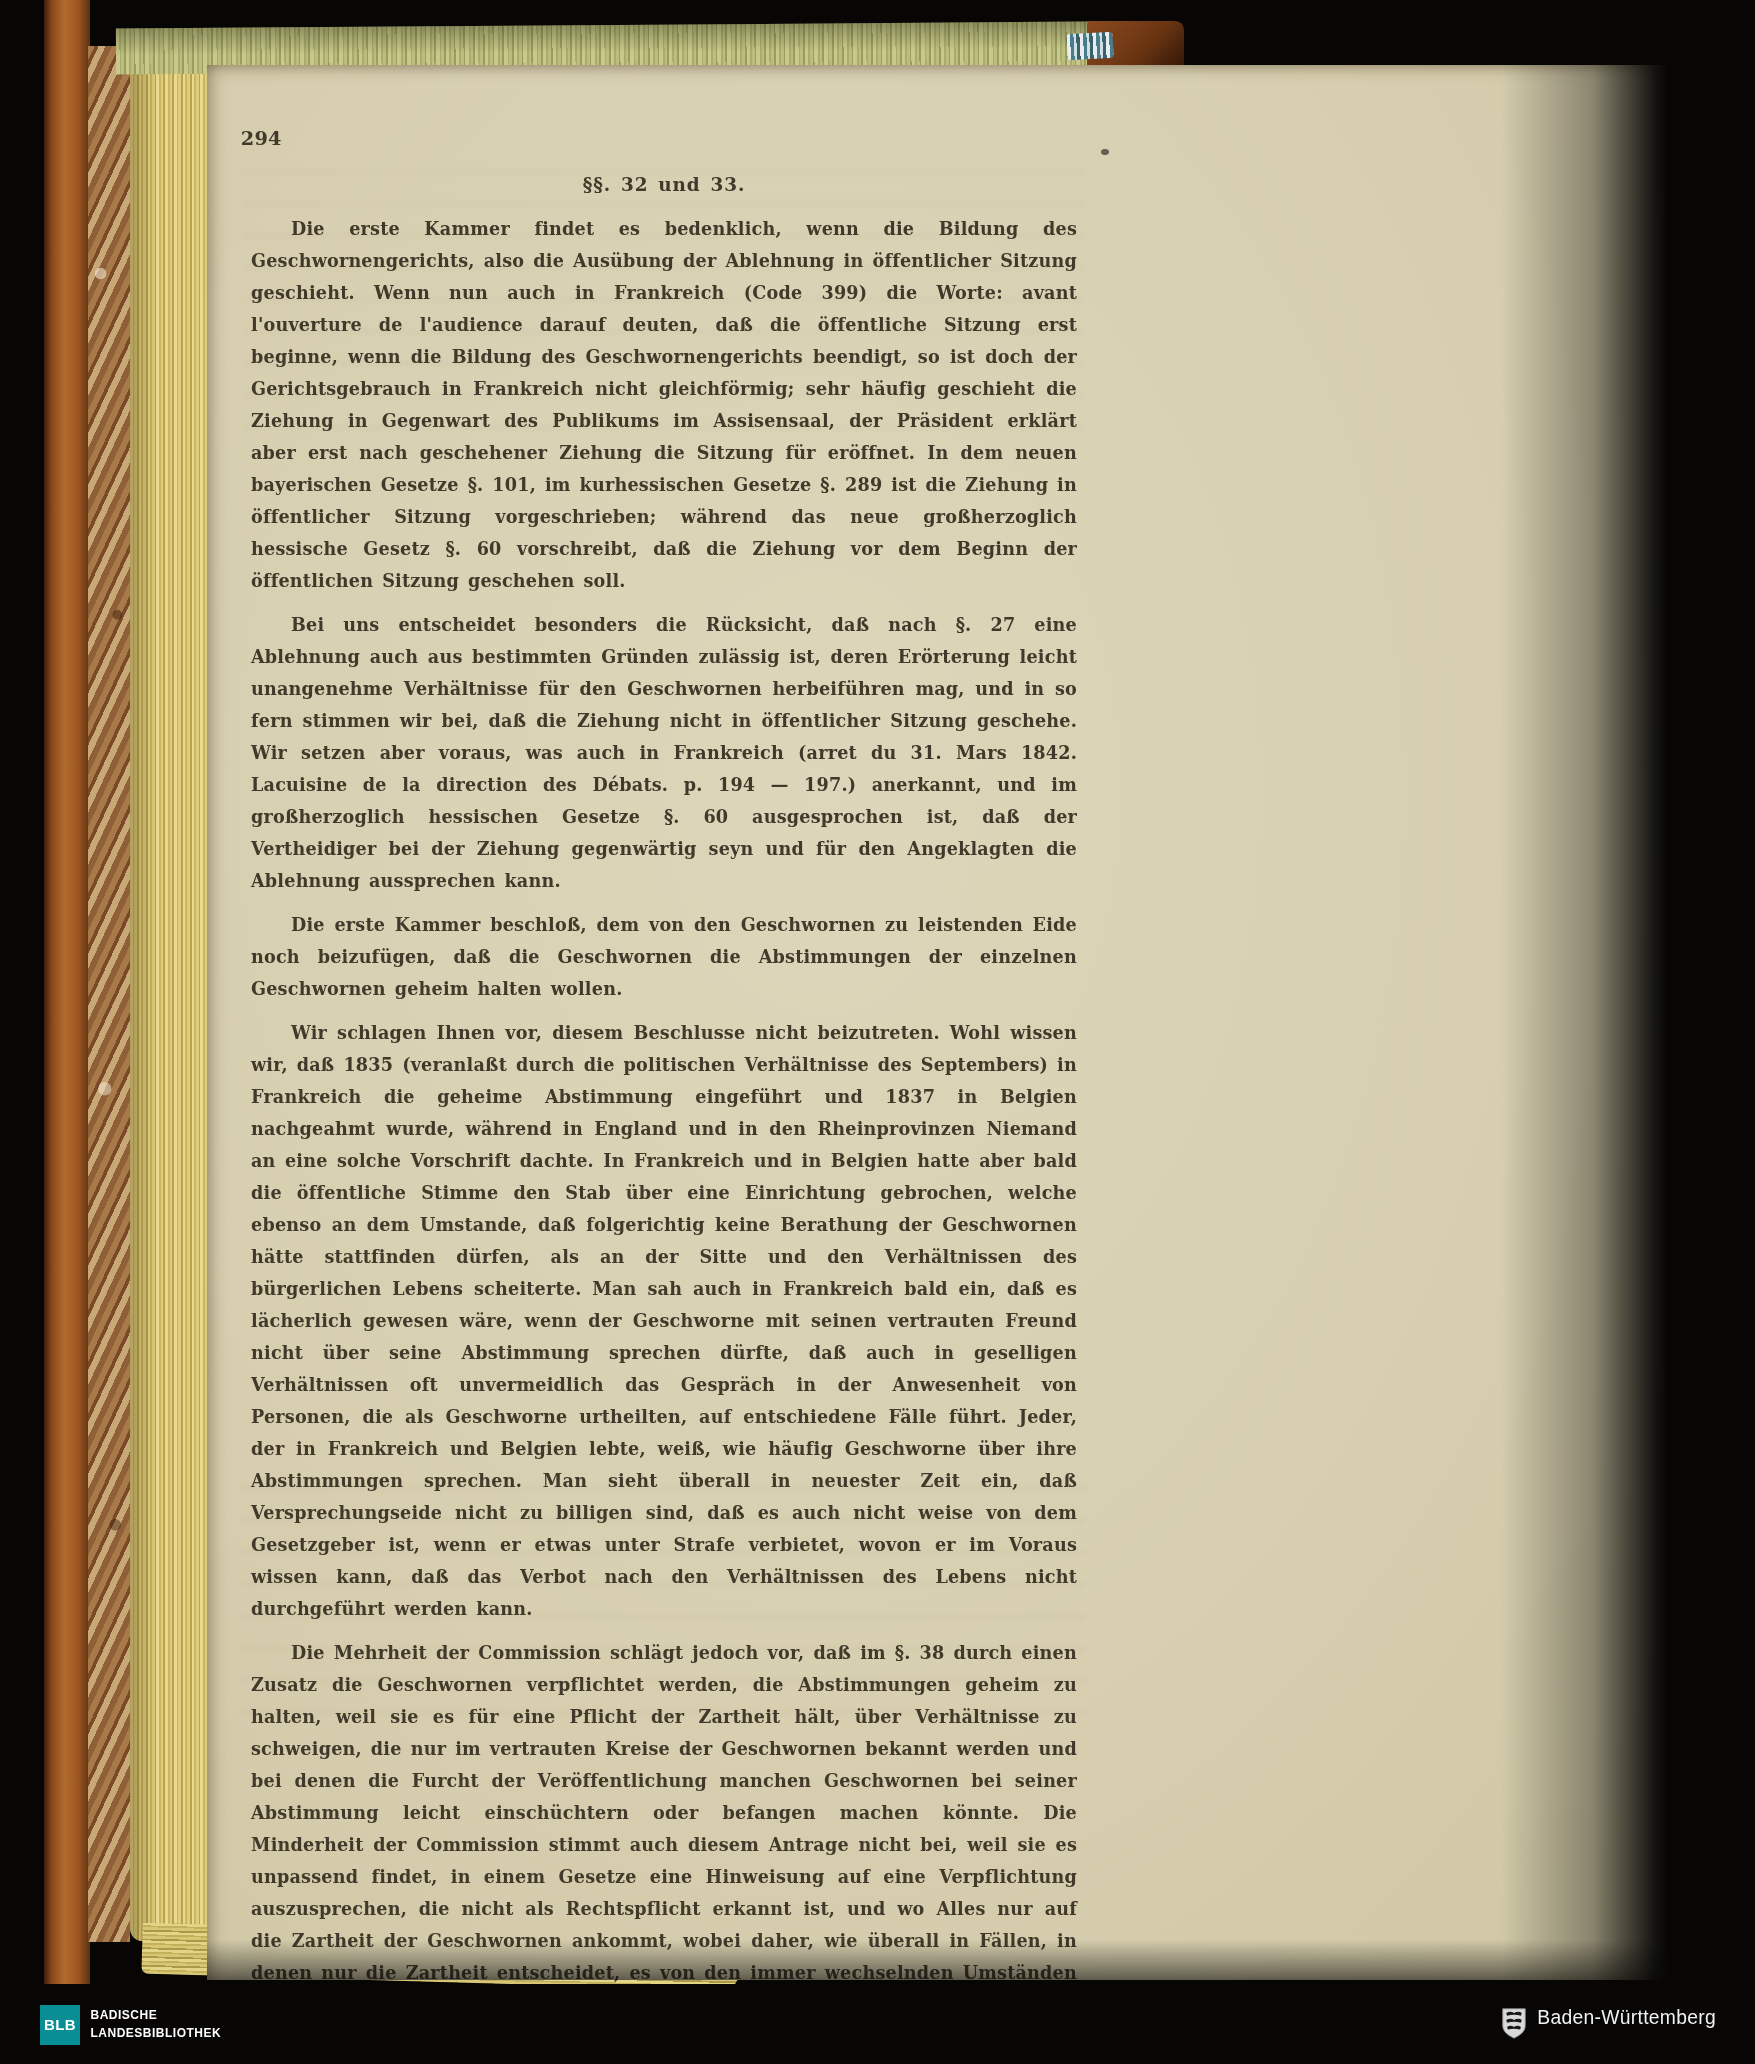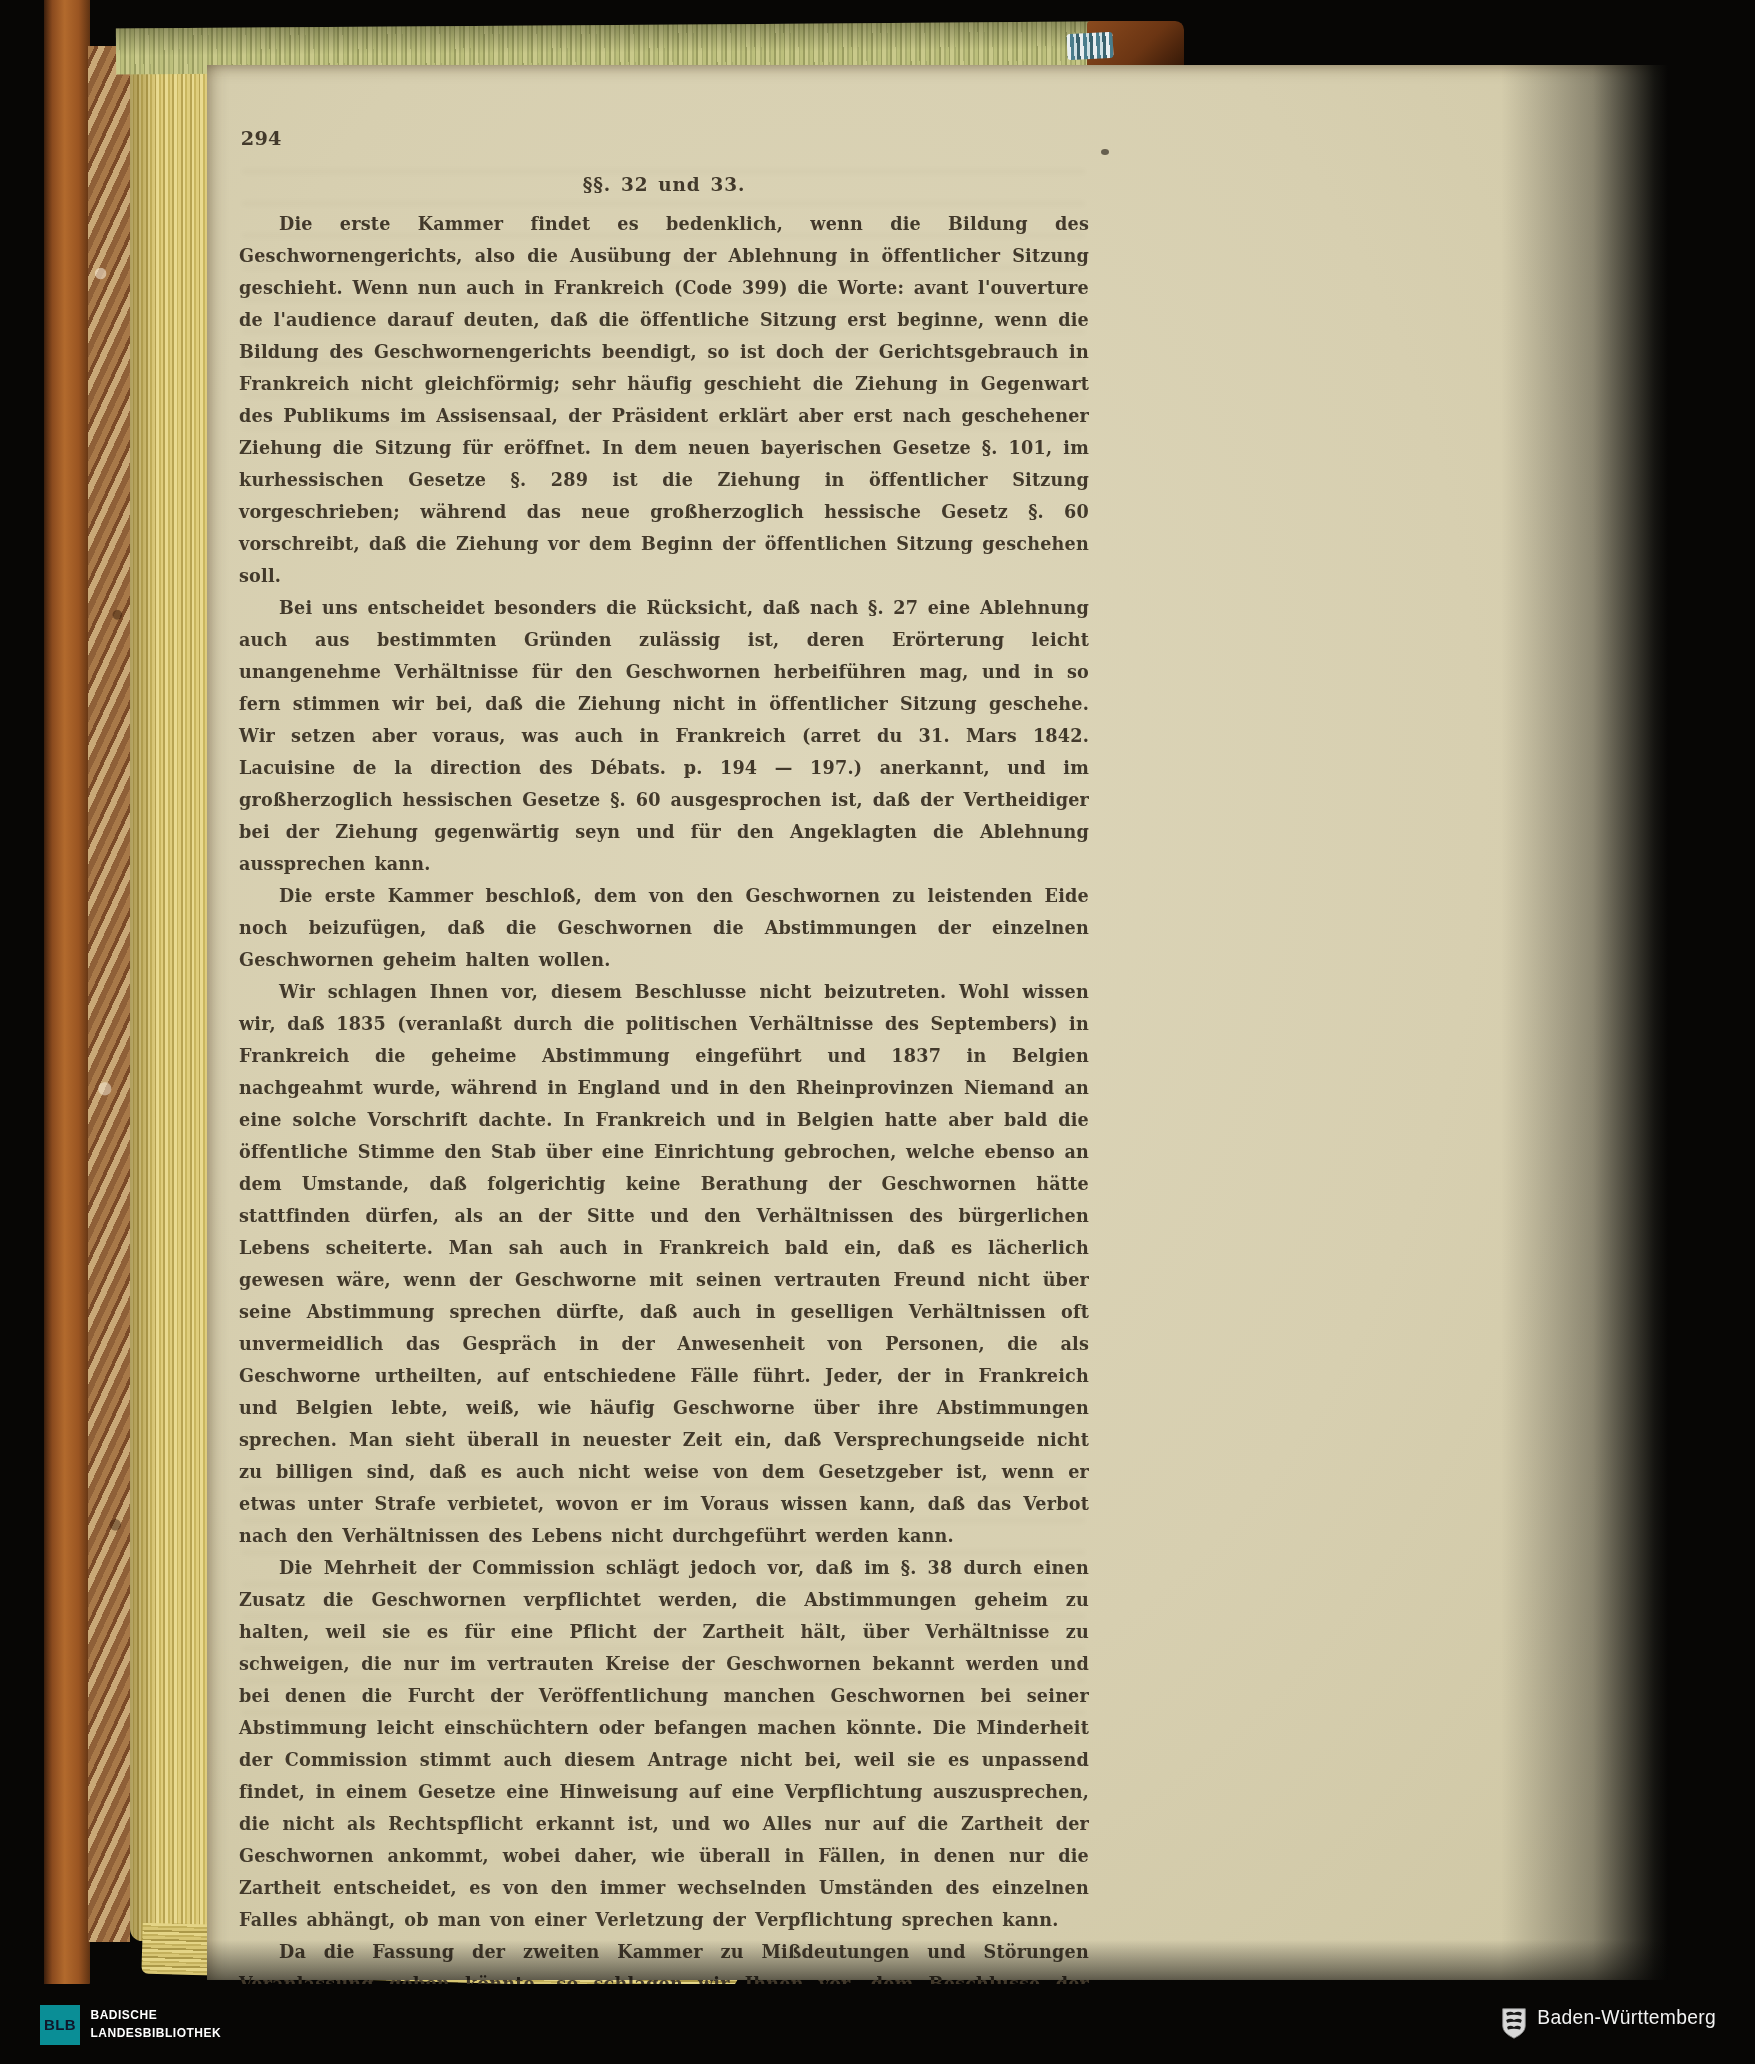--- a/index.html
+++ b/index.html
@@ -87,34 +87,34 @@
     position:absolute;left:32px;top:58px;width:850px;
     color:#42392b;
     font-size:17.6px;line-height:32px;
     word-spacing:2.6px;letter-spacing:0.2px;font-weight:bold;
   }
   .page-number{font-size:19.3px;margin:0 0 14px 1.8px;}
   .section-heading{
     text-align:center;font-size:18.4px;margin:0 0 7px 0;letter-spacing:0.9px;
   }
   .section-heading.second{margin:26px 0 21px 0;}
-  .text-block p{margin:0;text-align:justify;text-indent:40px;}
+  .text-block p{margin:12px;text-align:justify;text-indent:40px;}
   
   .footer{
     position:absolute;left:0;bottom:0;width:1756px;height:81px;
     background:#070605;
     display:flex;align-items:center;justify-content:space-between;
     padding:0 40px;box-sizing:border-box;
     font-family:"Liberation Sans", sans-serif;
   }
   .blb-group{display:flex;align-items:center;gap:10.5px;}
   .blb-square{
     width:40px;height:40px;background:#0a8e96;
     display:flex;align-items:center;justify-content:center;
-    color:#0f172a;font-weight:bold;font-size:15px;letter-spacing:0.4px;
+    color:#ffffff;font-weight:bold;font-size:15px;letter-spacing:0.4px;
   }
   .library-name{color:#ffffff;font-weight:bold;font-size:12px;line-height:17.6px;letter-spacing:0.5px;}
   .bw-group{display:flex;align-items:flex-start;gap:10.5px;}
   .bw-name{color:#f2f2f2;font-size:19.3px;letter-spacing:0.3px;}
 </style>
 </head>
 <body>
 
 <div class="spine-strip"></div>
 <div class="marble-strip"></div>

